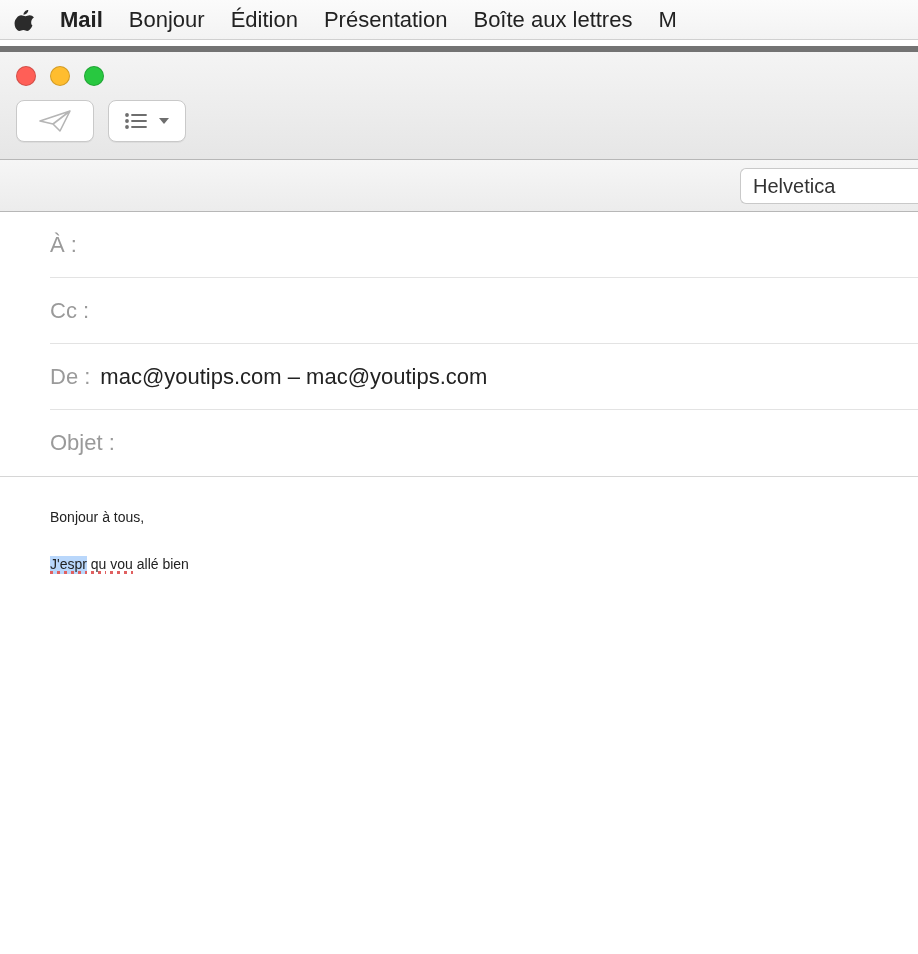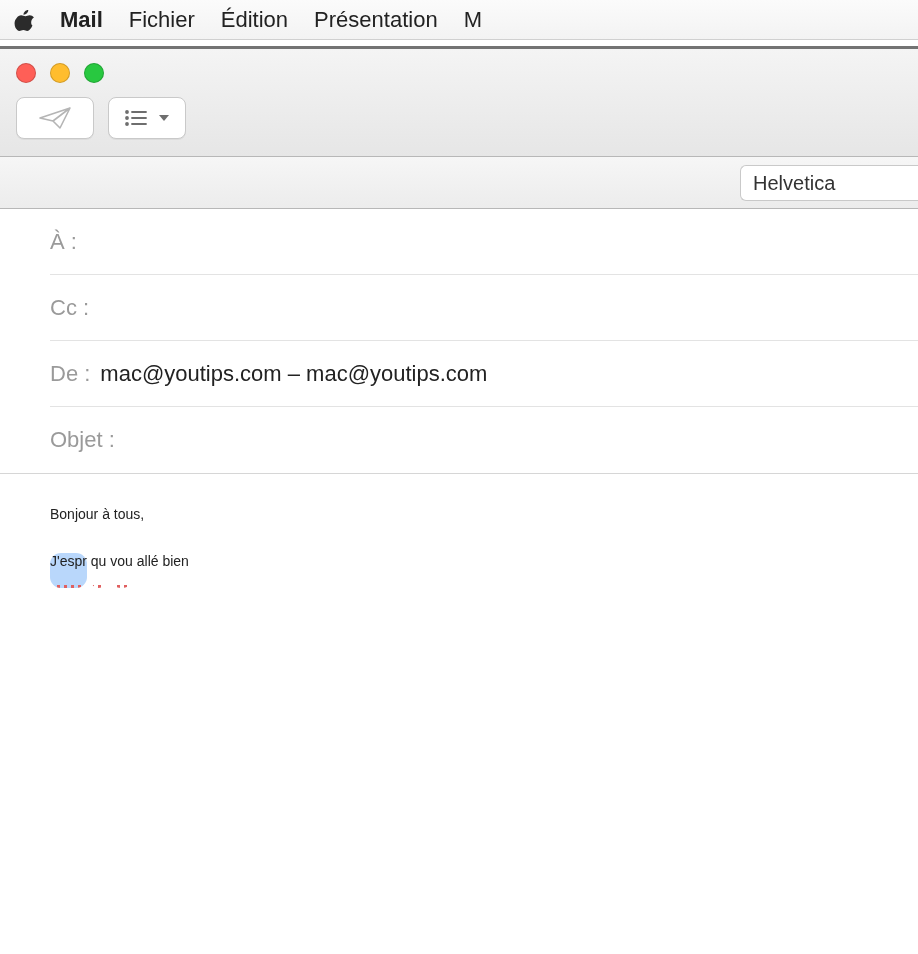--- a/index.html
+++ b/index.html
@@ -29,21 +29,21 @@
   .menubar .menu-item { cursor: default; }
 
   
   .window {
     position: absolute;
     top: 46px;
     left: 0;
     right: 0;
     bottom: 0;
     background: #fff;
-    border-top: 3px solid #737373;
+    border-top: 6px solid #737373;
   }
 
   
   .toolbar {
     height: 108px;
     background: linear-gradient(#f4f4f4, #e6e6e6);
     border-bottom: 1px solid #b7b7b7;
     position: relative;
   }
   .traffic {
@@ -147,37 +147,37 @@
   }
   .misspell {
     background-image: repeating-linear-gradient(
       to right,
       #e06060 0px, #e06060 3px,
       transparent 3px, transparent 7px
     );
     background-position: 0 100%;
     background-repeat: repeat-x;
     background-size: 7px 3px;
-    padding-bottom: 19px;
-    border-radius: 11px;
+    padding-bottom: 2px;
   }
 </style>
 </head>
 <body>
 
 <div class="menubar">
   <span class="apple">
     <svg width="20" height="22" viewBox="0 0 16 18">
       <path fill="#2b2b2b" d="M11.5 0.8c0 1-0.4 2-1.1 2.7-0.8 0.8-1.8 1.3-2.8 1.2-0.1-1 0.4-2 1.1-2.7C9.5 1.2 10.6 0.7 11.5 0.8zM14.9 13.4c-0.4 0.9-0.6 1.3-1.1 2.1-0.8 1.1-1.9 2.5-3.2 2.5-1.2 0-1.5-0.8-3.1-0.8-1.6 0-2 0.8-3.2 0.8-1.4 0-2.4-1.3-3.2-2.4C-0.2 13 0 9.2 2 7.3c0.9-1.3 2.3-2.1 3.7-2.1 1.4 0 2.3 0.8 3.5 0.8 1.1 0 1.8-0.8 3.5-0.8 1.2 0 2.5 0.7 3.4 1.8-3 1.6-2.5 5.9-1.2 6.4z"></path>
     </svg>
   </span>
   <span class="app-name menu-item">Mail</span>
-  <span class="menu-item">Fichier</span>
+  <span class="menu-item">Bonjour</span>
   <span class="menu-item">Édition</span>
   <span class="menu-item">Présentation</span>
+  <span class="menu-item">Boîte aux lettres</span>
   <span class="menu-item">M</span>
 </div>
 
 <div class="window">
 
   <div class="toolbar">
     <div class="traffic">
       <div class="dot red"></div>
       <div class="dot yellow"></div>
       <div class="dot green"></div>

